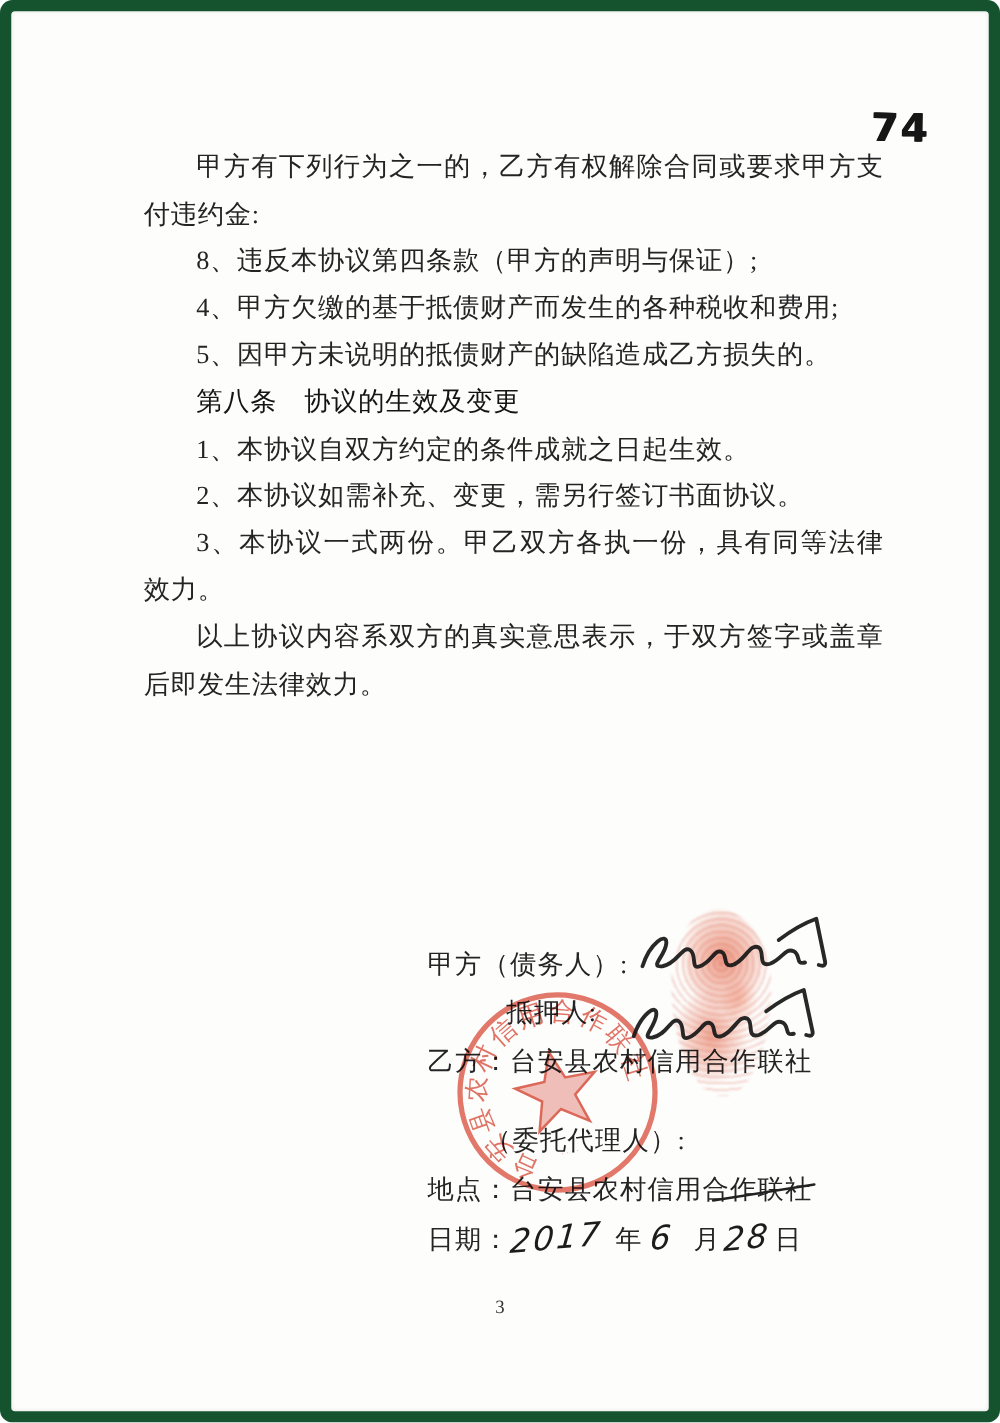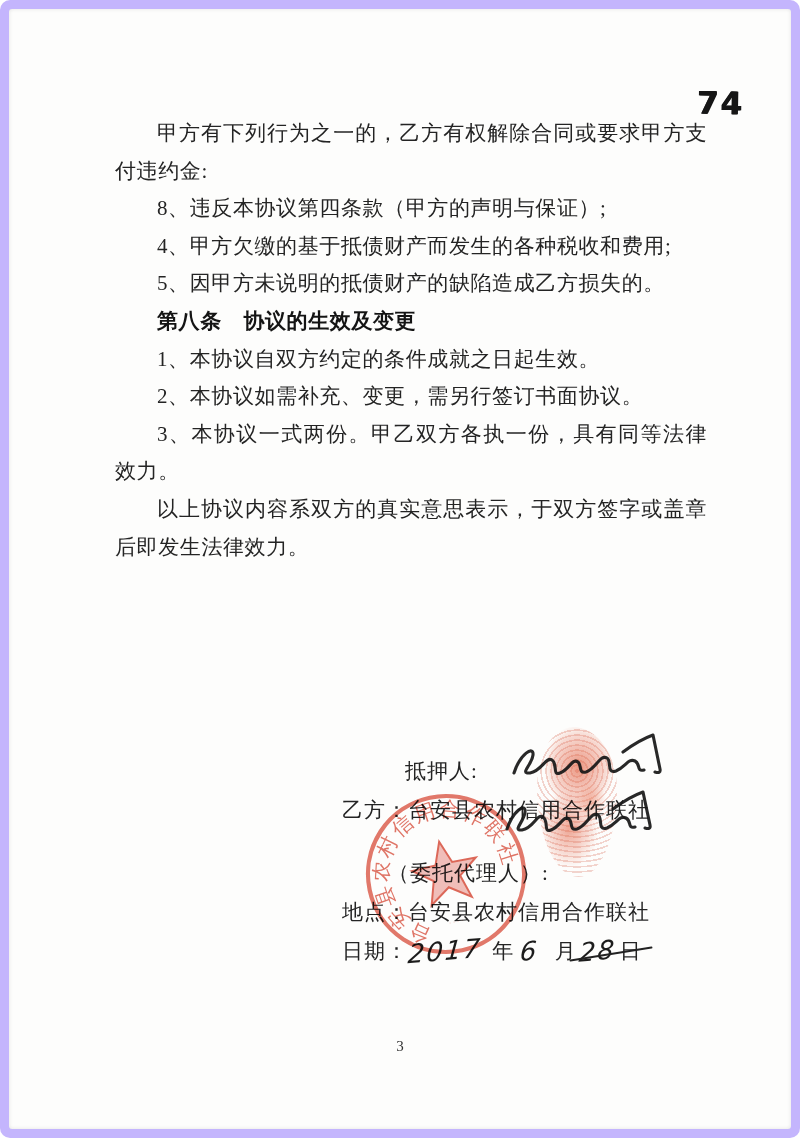--- a/index.html
+++ b/index.html
@@ -4,39 +4,39 @@
 <style>
   html,body{margin:0;padding:0;}
   body{
     width:800px;height:1138px;
     background:#ffffff;
     font-family:"Liberation Serif","DejaVu Serif",serif;
     position:relative;overflow:hidden;
   }
   .frame{
     position:absolute;inset:0;
-    background:#c4b5fd;
+    background:#14532d;
     border-radius:10px;
   }
   .page{
     position:absolute;left:9px;top:9px;right:9px;bottom:9px;
     background:#fdfdfc;
     border-radius:3px;
     box-shadow:0 0 4px rgba(0,0,0,0.10) inset;
   }
   
   .content{
     position:absolute;left:106px;top:106px;width:592px;
     font-size:21px;line-height:37.6px;
     letter-spacing:0.6px;
     color:#242424;
     text-align:justify;
   }
   .content p{margin:0;text-indent:2em;}
-  .content p.heading{font-weight:bold;color:#141414;}
+  .content p.heading{font-weight:normal;color:#141414;}
   
   .sig-block{
     position:absolute;left:333px;top:742px;width:420px;
     font-size:21px;color:#242424;letter-spacing:1px;
   }
   .sig-row{height:39.2px;display:flex;align-items:center;white-space:nowrap;}
   .ind-64{padding-left:63px;}
   .ind-46{padding-left:46px;margin-top:24px;}
   
   .hw{
@@ -112,20 +112,23 @@
       <p class="body">4、甲方欠缴的基于抵债财产而发生的各种税收和费用;</p>
       <p class="body">5、因甲方未说明的抵债财产的缺陷造成乙方损失的。</p>
       <p class="heading">第八条　协议的生效及变更</p>
       <p class="body">1、本协议自双方约定的条件成就之日起生效。</p>
       <p class="body">2、本协议如需补充、变更，需另行签订书面协议。</p>
       <p class="body">3、本协议一式两份。甲乙双方各执一份，具有同等法律效力。</p>
       <p class="body">以上协议内容系双方的真实意思表示，于双方签字或盖章后即发生法律效力。</p>
     </div>
 
     <div class="sig-block">
+      <div class="sig-row">
+        <span>甲方（债务人）:</span>
+      </div>
       <div class="sig-row ind-64">
         <span>抵押人:</span>
       </div>
       <div class="sig-row">
         <span>乙方：台安县农村信用合作联社</span>
       </div>
       <div class="sig-row ind-46">
         <span>（委托代理人）:</span>
       </div>
       <div class="sig-row">

